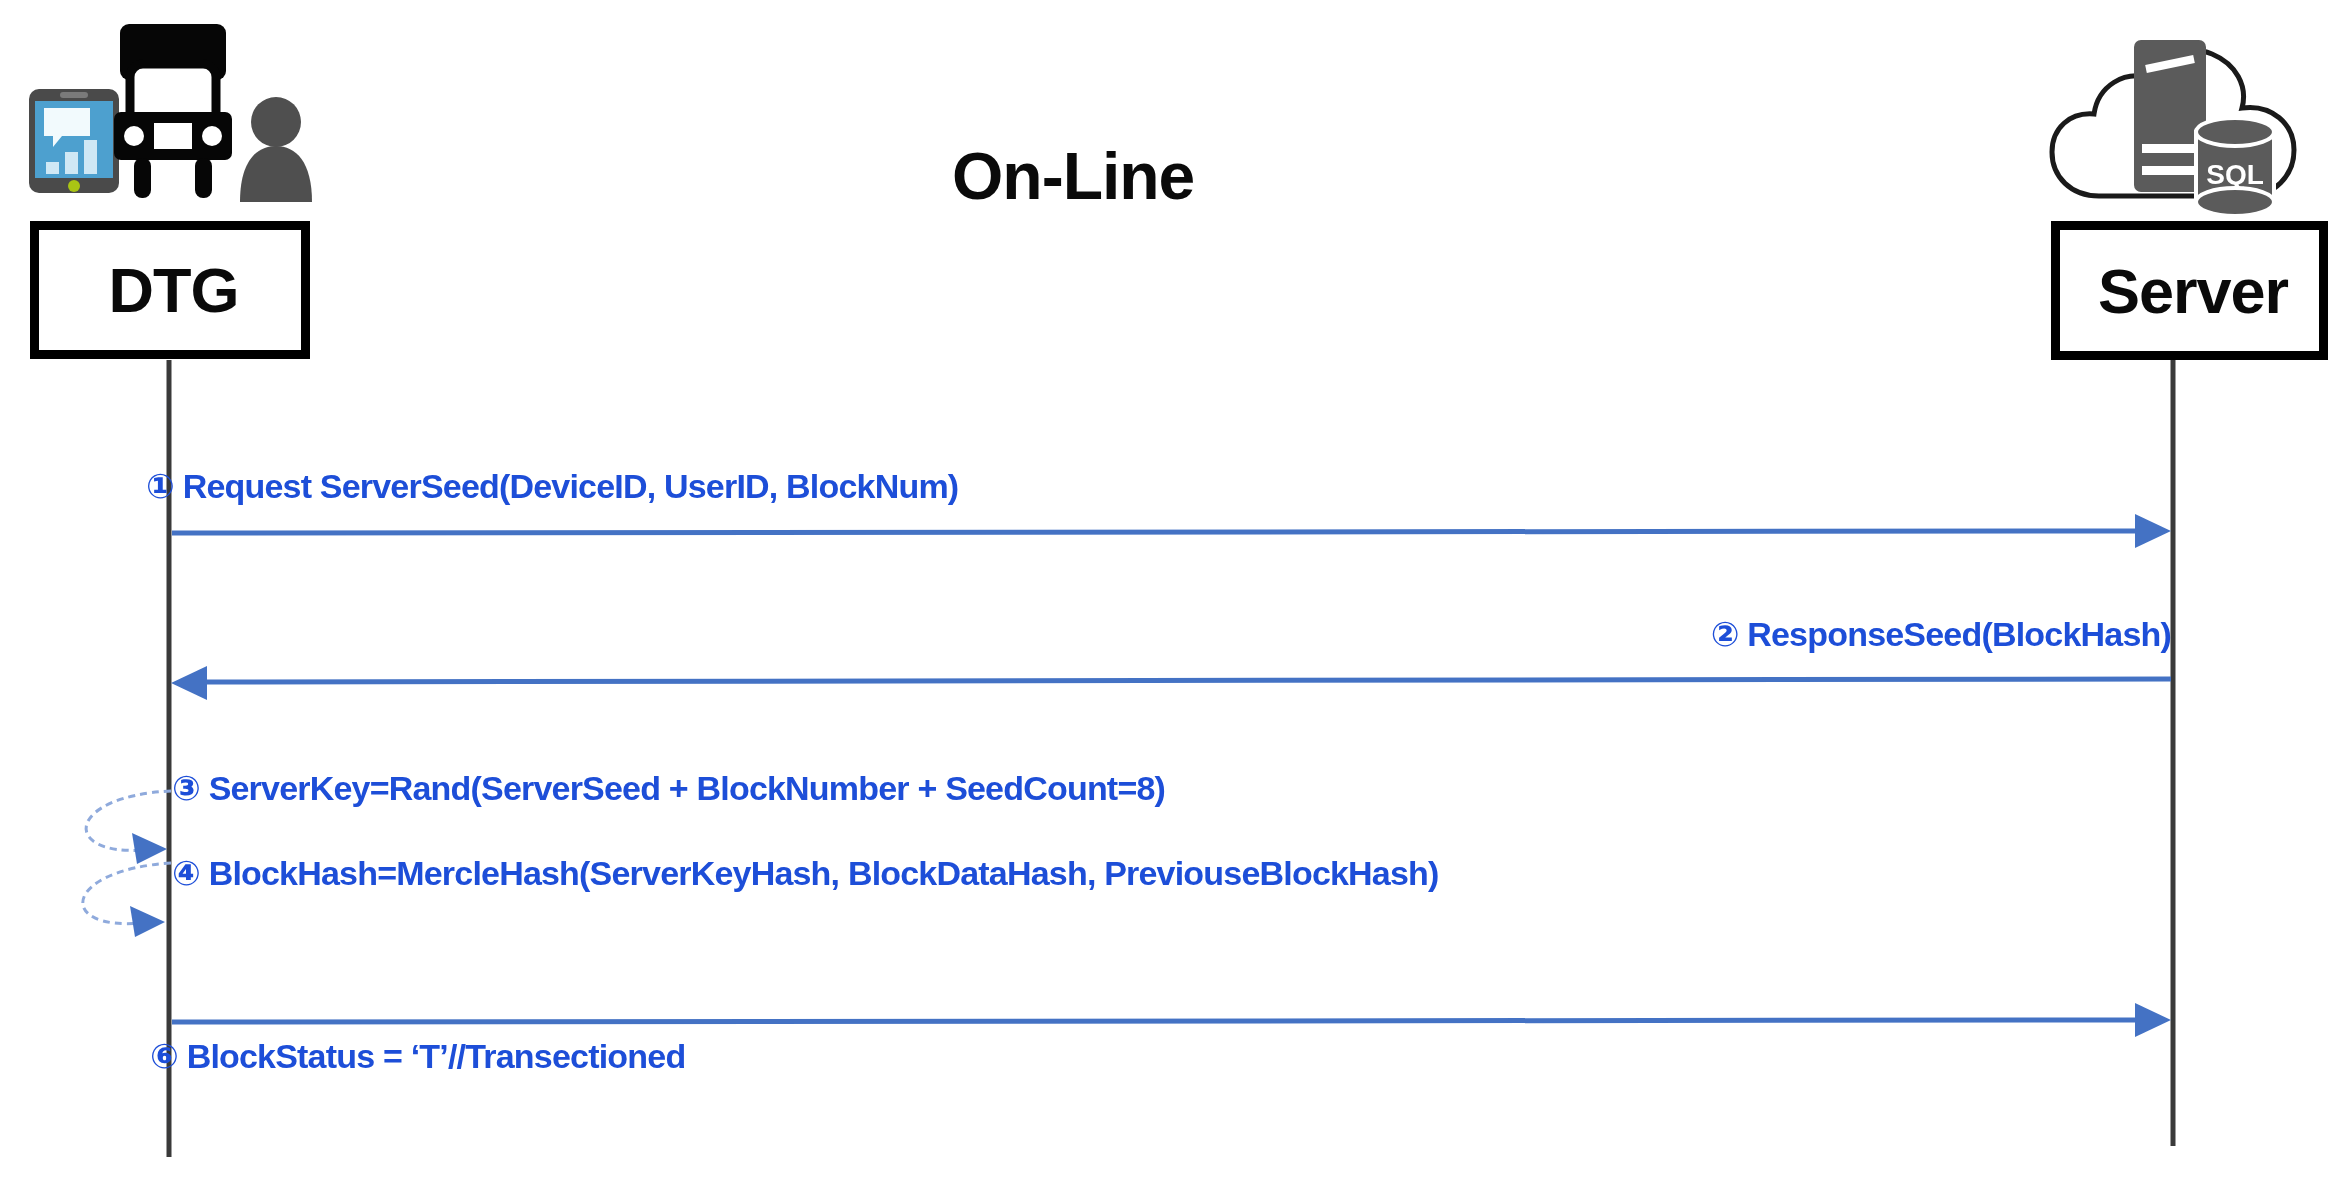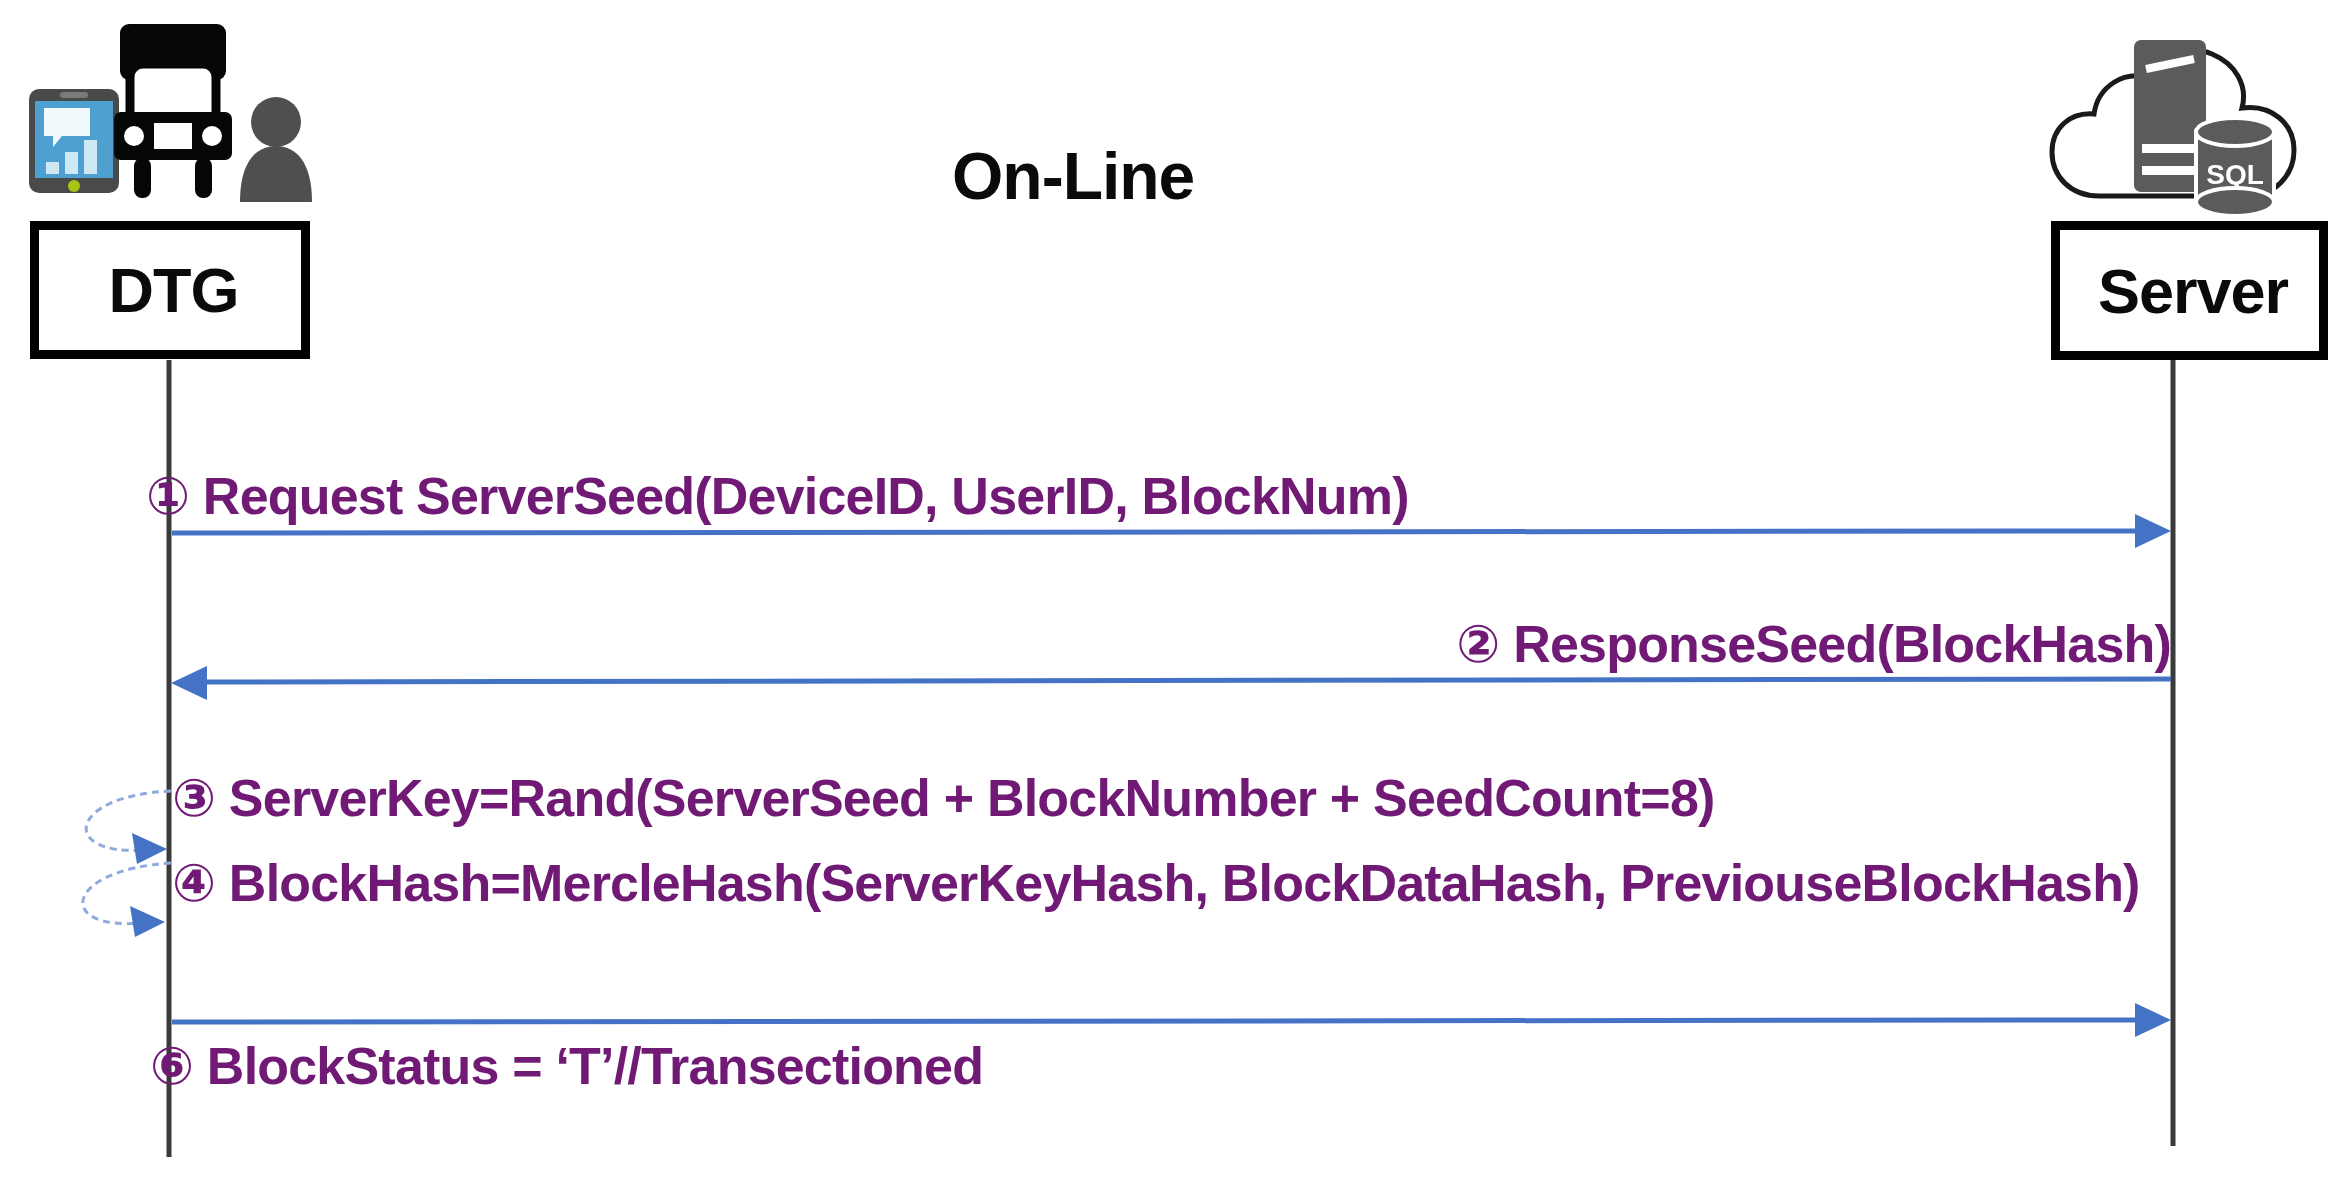--- a/index.html
+++ b/index.html
@@ -18,21 +18,21 @@
     display:flex;align-items:center;justify-content:center;
     font-weight:700;font-size:63px;color:#0a0a0a;letter-spacing:-1px;padding-left:7px;
   }
   .actor-box.dtg{left:30px;top:221px;width:280px;height:138px;}
   .actor-box.server{left:2036px;top:221px;width:277px;height:139px;margin-left:15px;}
   .title{
     position:absolute;left:952px;top:138px;width:505px;text-align:left;
     font-weight:700;font-size:66px;color:#0a0a0a;letter-spacing:-1px;
   }
   .msg{
-    position:absolute;font-weight:700;font-size:52px;color:#701a75;
+    position:absolute;font-weight:700;font-size:34px;color:#1d4ed8;
     white-space:nowrap;letter-spacing:-0.8px;
   }
   .msg1{left:146px;top:466px;}
   .msg2l{left:154px;top:614px;}
   .msg2r{right:172px;top:614px;}
   .msg3{left:172px;top:768px;}
   .msg4{left:172px;top:829px;margin-top:24px;}
   .msg5{left:172px;top:900px;}
   .msg6{left:150px;top:1036px;}
 </style>

